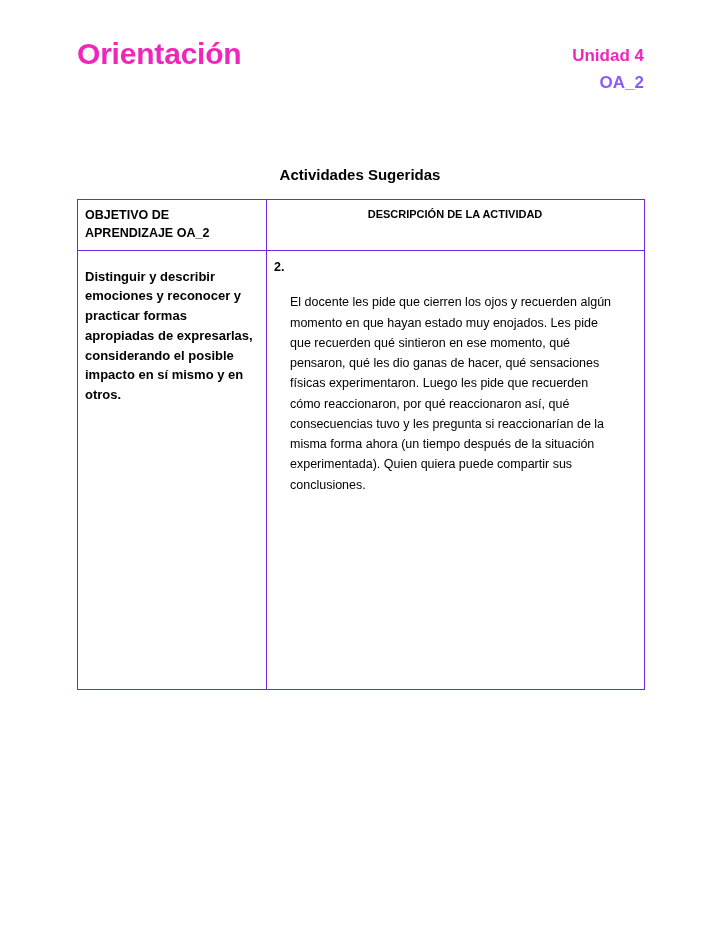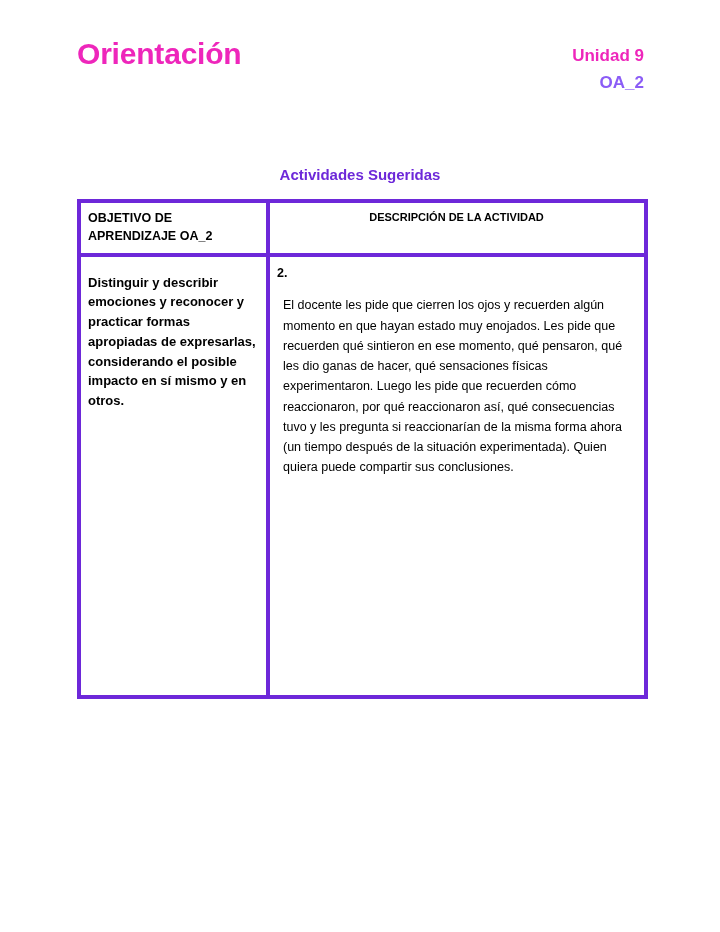--- a/index.html
+++ b/index.html
@@ -77,34 +77,34 @@
 
   
   .section-title {
     position: absolute;
     left: 0;
     top: 166px;
     width: 720px;
     text-align: center;
     font-size: 15px;
     font-weight: bold;
-    color: #6d28d9;
+    color: #000000;
   }
 
   
   .act-table {
     position: absolute;
     left: 77px;
     top: 199px;
     width: 567px;
     border-collapse: collapse;
     table-layout: fixed;
   }
   .act-table td {
-    border: 4px solid #6d28d9;
+    border: 1px solid #6d28d9;
     vertical-align: top;
     padding: 7px 8px 7px 7px;
   }
   .col-left  { width: 189px; }
   .col-right { width: 378px; }
 
   .th-left {
     height: 34px;
     font-size: 12.5px;
     font-weight: bold;
@@ -131,35 +131,35 @@
   .activity-num {
     font-size: 12.5px;
     font-weight: bold;
     line-height: 1.5;
     margin: 0 0 13px 0;
   }
   .activity-body {
     font-size: 12.5px;
     font-weight: normal;
     line-height: 1.62;
-    margin: 6px;
+    margin: 16px;
     text-align: left;
   }
 </style>
 </head>
 <body>
 
 <div class="page">
 
   <div class="header">
     <div class="header-left">
       <div class="doc-title">Orientación</div>
     </div>
     <div class="header-right">
-      <div class="unit-label">Unidad 9</div>
+      <div class="unit-label">Unidad 4</div>
       <div class="oa-label">OA_2</div>
     </div>
   </div>
 
   <div class="section-title">Actividades Sugeridas</div>
 
   <table class="act-table">
     <colgroup>
       <col class="col-left">
       <col class="col-right">

